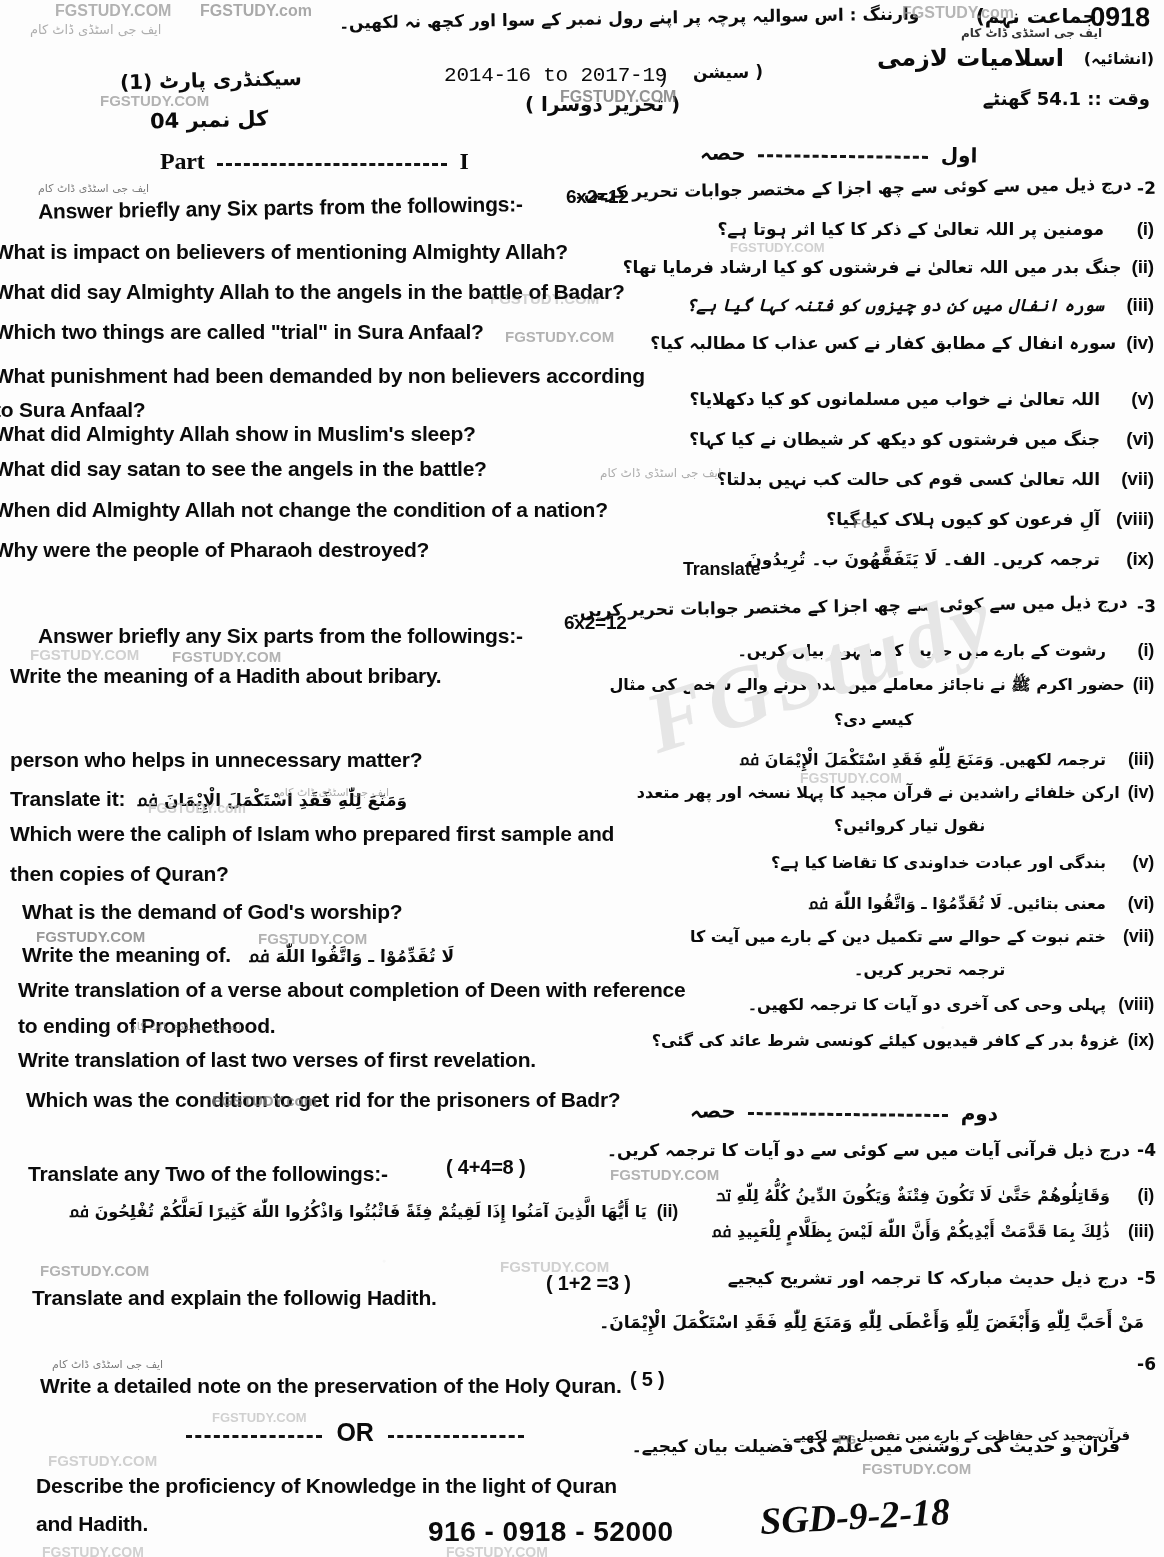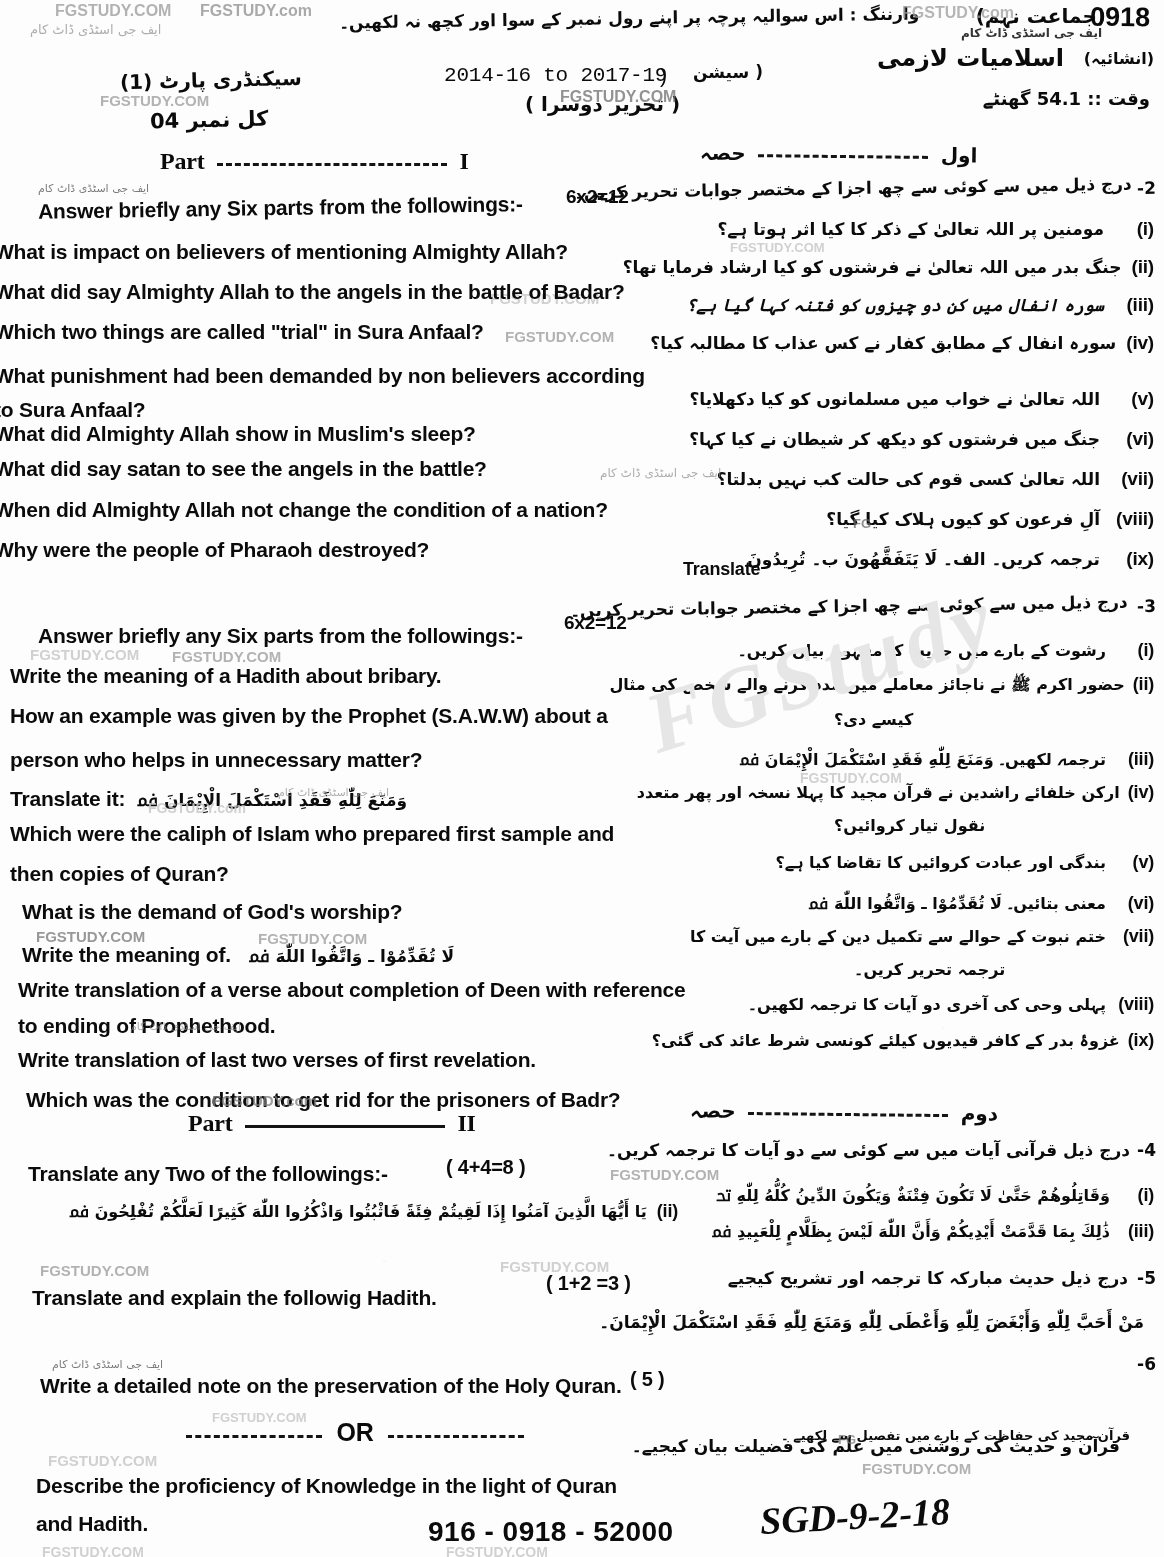--- a/index.html
+++ b/index.html
@@ -252,21 +252,21 @@
     </div>
     <div style="display:flex; justify-content:flex-start; align-items:baseline; gap:8px; height:34px; direction:rtl;">
       <span class="en" style="font-size:18px; width:40px; text-align:right;">(iv)</span>
       <span class="ur" style="font-size:16px;">ارکن خلفائے راشدین نے قرآن مجید کا پہلا نسخہ اور پھر متعدد</span>
     </div>
     <div style="display:flex; justify-content:flex-end; align-items:baseline; gap:8px; height:36px; direction:rtl; padding-left:180px;">
       <span class="ur" style="font-size:16px;">نقول تیار کروائیں؟</span>
     </div>
     <div style="display:flex; justify-content:flex-start; align-items:baseline; gap:8px; height:36px; direction:rtl;">
       <span class="en" style="font-size:18px; width:40px; text-align:right;">(v)</span>
-      <span class="ur" style="font-size:16px;">بندگی اور عبادت کروائیں کا تقاضا کیا ہے؟</span>
+      <span class="ur" style="font-size:16px;">بندگی اور عبادت خداوندی کا تقاضا کیا ہے؟</span>
     </div>
     <div style="display:flex; justify-content:flex-start; align-items:baseline; gap:8px; height:38px; direction:rtl;">
       <span class="en" style="font-size:18px; width:40px; text-align:right;">(vi)</span>
       <span class="ar" style="font-size:16px;">معنی بتائیں۔ لَا تُقَدِّمُوْا ـ وَاتَّقُوا اللّٰهَ ﳁ</span>
     </div>
     <div style="display:flex; justify-content:flex-start; align-items:baseline; gap:8px; height:34px; direction:rtl;">
       <span class="en" style="font-size:18px; width:40px; text-align:right;">(vii)</span>
       <span class="ur" style="font-size:16px;">ختم نبوت کے حوالے سے تکمیل دین کے بارے میں آیت کا</span>
     </div>
     <div style="display:flex; justify-content:flex-end; align-items:baseline; gap:8px; height:34px; direction:rtl; padding-left:200px;">
@@ -276,21 +276,20 @@
       <span class="en" style="font-size:18px; width:40px; text-align:right;">(viii)</span>
       <span class="ur" style="font-size:16px;">پہلی وحی کی آخری دو آیات کا ترجمہ لکھیں۔</span>
     </div>
     <div style="display:flex; justify-content:flex-start; align-items:baseline; gap:8px; height:36px; direction:rtl;">
       <span class="en" style="font-size:18px; width:40px; text-align:right;">(ix)</span>
       <span class="ur" style="font-size:16px;">غزوۂ بدر کے کافر قیدیوں کیلئے کونسی شرط عائد کی گئی؟</span>
     </div>
   </div>
 
   <div class="abs en" style="left:10px; top:664px; font-size:21px;">Write the meaning of a Hadith about bribary.</div>
-  <div class="abs en" style="left:10px; top:704px; font-size:21px;">How an example was given by the Prophet (S.A.W.W) about a</div>
   <div class="abs en" style="left:10px; top:748px; font-size:21px;">person who helps in unnecessary matter?</div>
   <div class="abs" style="left:10px; top:784px;">
     <span class="en" style="font-size:21px;">Translate it:</span>
     <span class="ar" style="font-size:17px; margin-left:8px;">وَمَنَعَ لِلّٰهِ فَقَدِ اسْتَكْمَلَ الْإِيْمَانَ ﳁ</span>
   </div>
   <div class="abs en" style="left:10px; top:822px; font-size:21px;">Which were the caliph of Islam who prepared first sample and</div>
   <div class="abs en" style="left:10px; top:862px; font-size:21px;">then copies of Quran?</div>
   <div class="abs en" style="left:22px; top:900px; font-size:21px;">What is the demand of God's worship?</div>
   <div class="abs" style="left:22px; top:940px;">
     <span class="en" style="font-size:21px;">Write the meaning of.</span>
@@ -301,25 +300,20 @@
   <div class="abs en" style="left:18px; top:1048px; font-size:21px;">Write translation of last two verses of first revelation.</div>
   <div class="abs en" style="left:26px; top:1088px; font-size:21px;">Which was the condition to get rid for the prisoners of Badr?</div>
 
   <div class="abs wm" style="left:36px; top:928px; font-size:15px; color:#777;">FGSTUDY.COM</div>
   <div class="abs wm" style="left:258px; top:930px; font-size:15px;">FGSTUDY.COM</div>
   <div class="abs wm-light" style="left:148px; top:800px; font-size:14px;">FGSTUDY.com</div>
   <div class="abs wm-urdu" style="left:278px; top:786px; font-size:11px;">ایف جی اسٹڈی ڈاٹ کام</div>
   <div class="abs wm-urdu" style="left:130px; top:1020px; font-size:11px;">ایف جی اسٹڈی ڈاٹ کام</div>
   <div class="abs wm-light" style="left:800px; top:770px; font-size:14px;">FGSTUDY.COM</div>
 
-  <div class="abs" style="left:188px; top:1110px;">
-    <span class="en" style="font-size:24px; font-family:'Liberation Serif', serif;">Part</span>
-    <span class="solidish" style="width:200px; margin:0 8px;"></span>
-    <span class="en" style="font-size:24px; font-family:'Liberation Serif', serif;">II</span>
-  </div>
   <div class="abs wm" style="left:212px; top:1092px; font-size:15px; color:#7d7d7d;">FGSTUDY.com</div>
 
   <div class="abs skew-c" style="left:690px; top:1100px;">
     <span class="ur" style="font-size:20px;">دوم</span>
     <span class="dashline" style="width:200px; margin:0 8px;"></span>
     <span class="ur" style="font-size:20px;">حصہ</span>
   </div>
 
   <div class="abs ur" style="right:8px; top:1140px; font-size:17px;">4-</div>
   <div class="abs ur" style="right:34px; top:1140px; font-size:17px;">درج ذیل قرآنی آیات میں سے کوئی سے دو آیات کا ترجمہ کریں۔</div>

